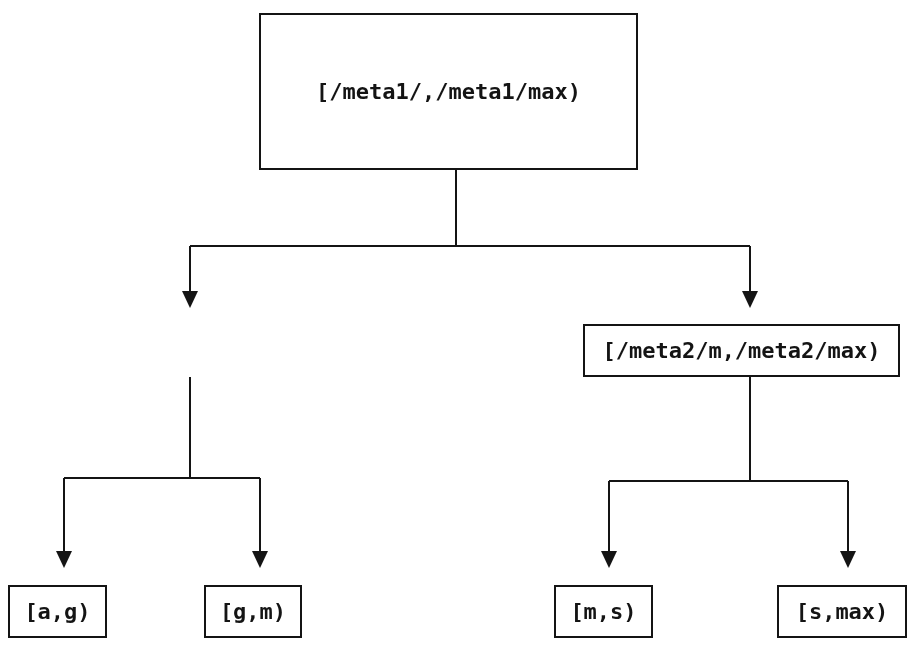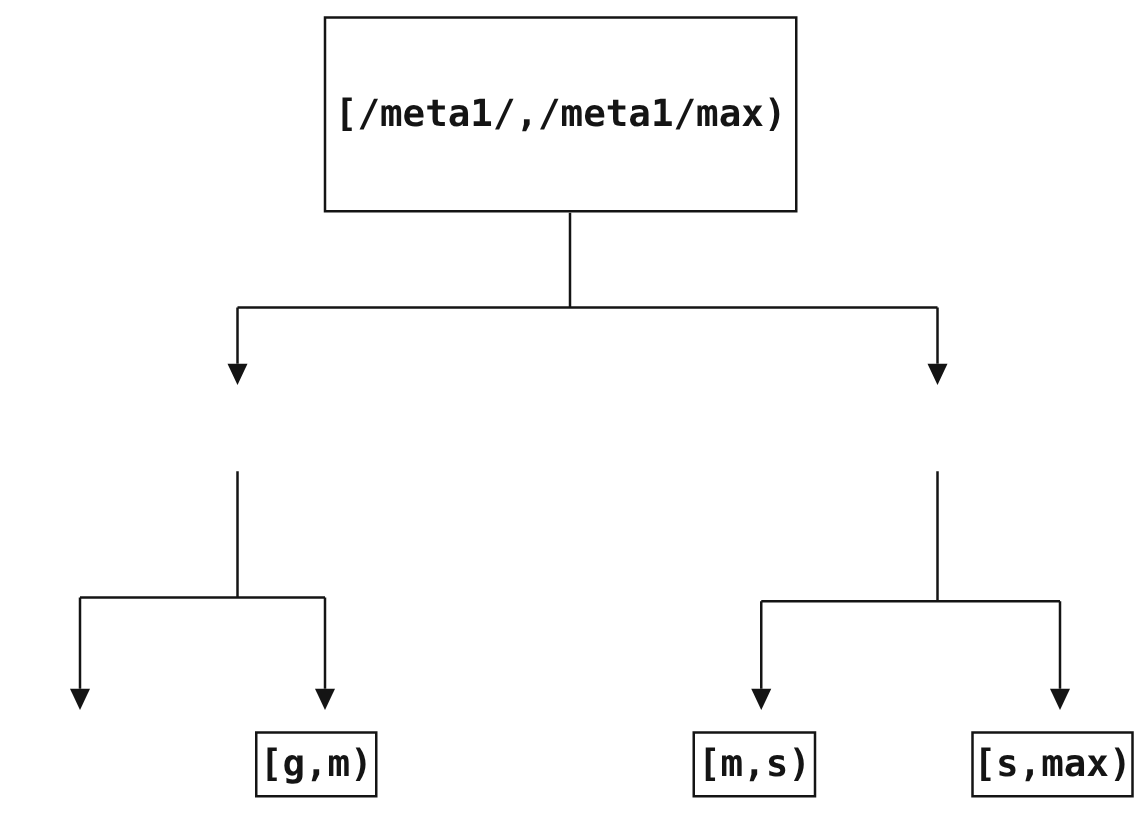--- a/index.html
+++ b/index.html
@@ -24,21 +24,21 @@
   }
   .node {
     position: absolute;
     box-sizing: border-box;
     border: 2px solid #141414;
     background: #ffffff;
     display: flex;
     align-items: center;
     justify-content: center;
     font-weight: bold;
-    font-size: 30px;
+    font-size: 22px;
     color: #141414;
     white-space: nowrap;
     letter-spacing: 0;
   }
   .node--root   { left: 259px; top: 13px;  width: 379px; height: 157px; }
   .node--left   { left: 23px;  top: 324px; width: 320px; height: 53px; }
   .node--right  { left: 583px; top: 324px; width: 317px; height: 53px; }
   .node--leaf-ag   { left: 8px;   top: 585px; width: 99px;  height: 53px; }
   .node--leaf-gm   { left: 204px; top: 585px; width: 98px;  height: 53px; }
   .node--leaf-ms   { left: 554px; top: 585px; width: 99px;  height: 53px; }
@@ -75,21 +75,27 @@
       <polygon points="601,551 617,551 609,568"></polygon>
       <polygon points="840,551 856,551 848,568"></polygon>
     </g>
   </svg>
 
   <div class="node node--root">
     <span>[/meta1/,/meta1/max)</span>
   </div>
 
 
+  <div class="node node--right">
+    <span>[/meta2/m,/meta2/max)</span>
+  </div>
 
+  <div class="node node--leaf-ag">
+    <span>[a,g)</span>
+  </div>
 
   <div class="node node--leaf-ms">
     <span>[m,s)</span>
   </div>
 
   <div class="node node--leaf-gm">
     <span>[g,m)</span>
   </div>
 
   <div class="node node--leaf-smax">

